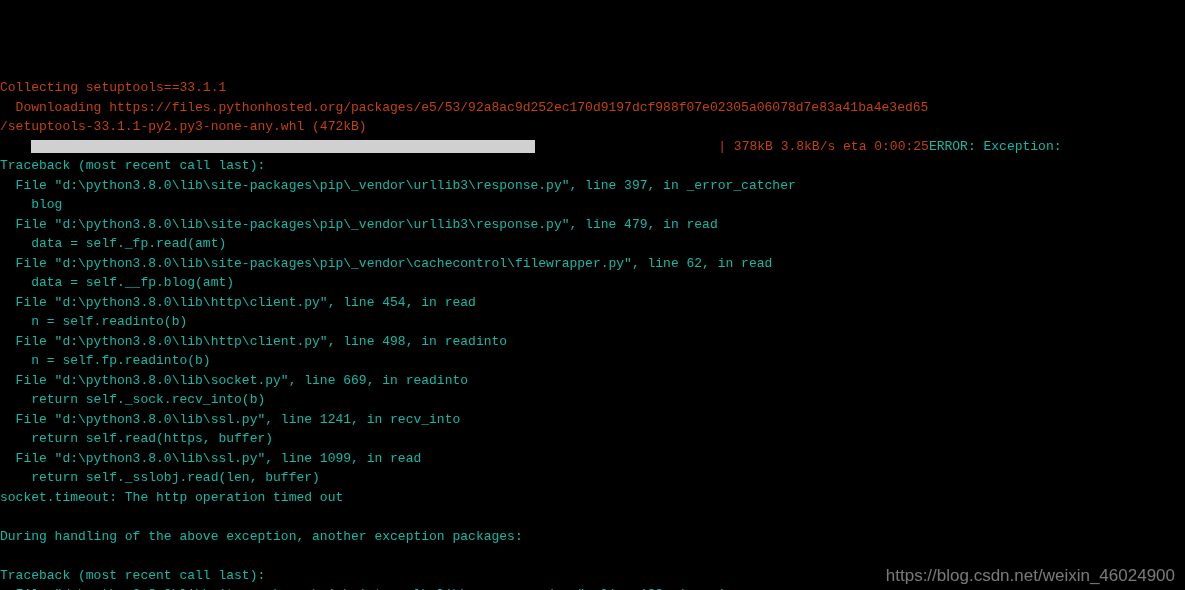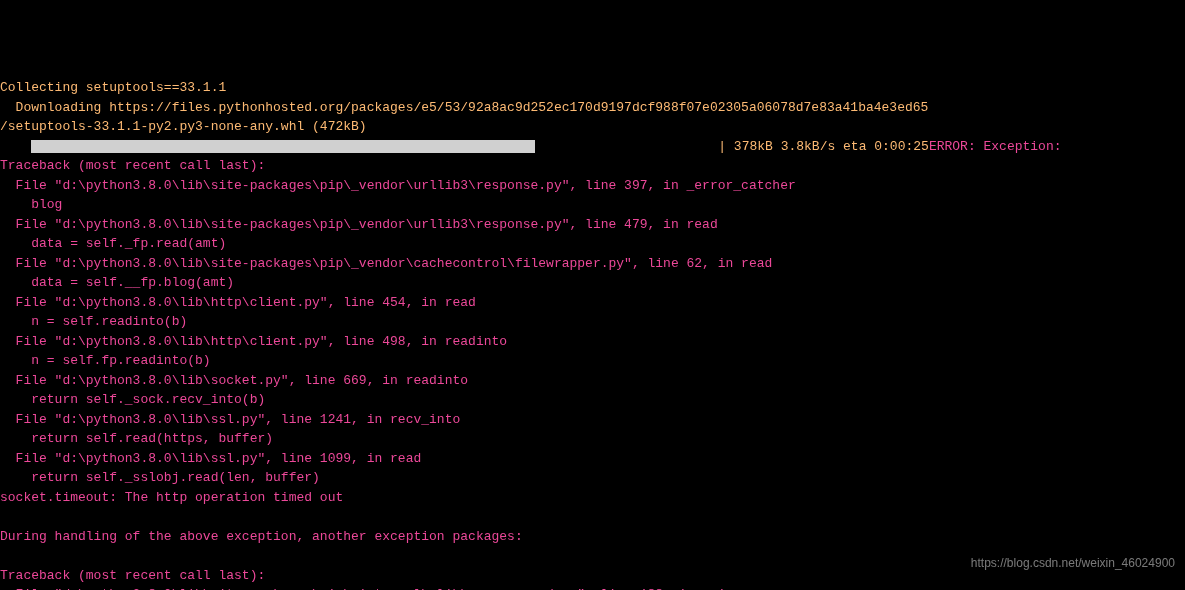--- a/index.html
+++ b/index.html
@@ -9,45 +9,45 @@
       font-size: 13px;
       line-height: 1.5;
       color: #c0c0c0;
       width: 1185px;
       height: 590px;
       overflow: hidden;
       position: relative;
       white-space: pre;
     }
     .term { padding: 0; }
-    .white { color: #fdba74; text-align: right; }
-    .red { color: #ec4899; }
+    .white { color: #c2410c; text-align: right; }
+    .red { color: #14b8a6; }
     .progress-bar {
       display: inline-block;
       vertical-align: middle;
     }
     .block-full {
       display: inline-block;
       width: 9px;
       height: 13px;
       background: #d0d0d0;
       vertical-align: middle;
     }
     .block-empty {
       display: inline-block;
       width: 9px;
       height: 13px;
       vertical-align: middle;
     }
     .watermark {
       position: absolute;
       right: 10px;
-      bottom: 18px;
+      bottom: 2px;
       color: rgba(220,220,220,0.55);
-      font-size: 12px;
+      font-size: 17px;
       font-family: sans-serif;
     }
   </style>
 </head>
 <body>
 
 
 
 <div class="term"><span class="white">Collecting setuptools==33.1.1</span>
 <span class="white">  Downloading https://files.pythonhosted.org/packages/e5/53/92a8ac9d252ec170d9197dcf988f07e02305a06078d7e83a41ba4e3ed65</span>

